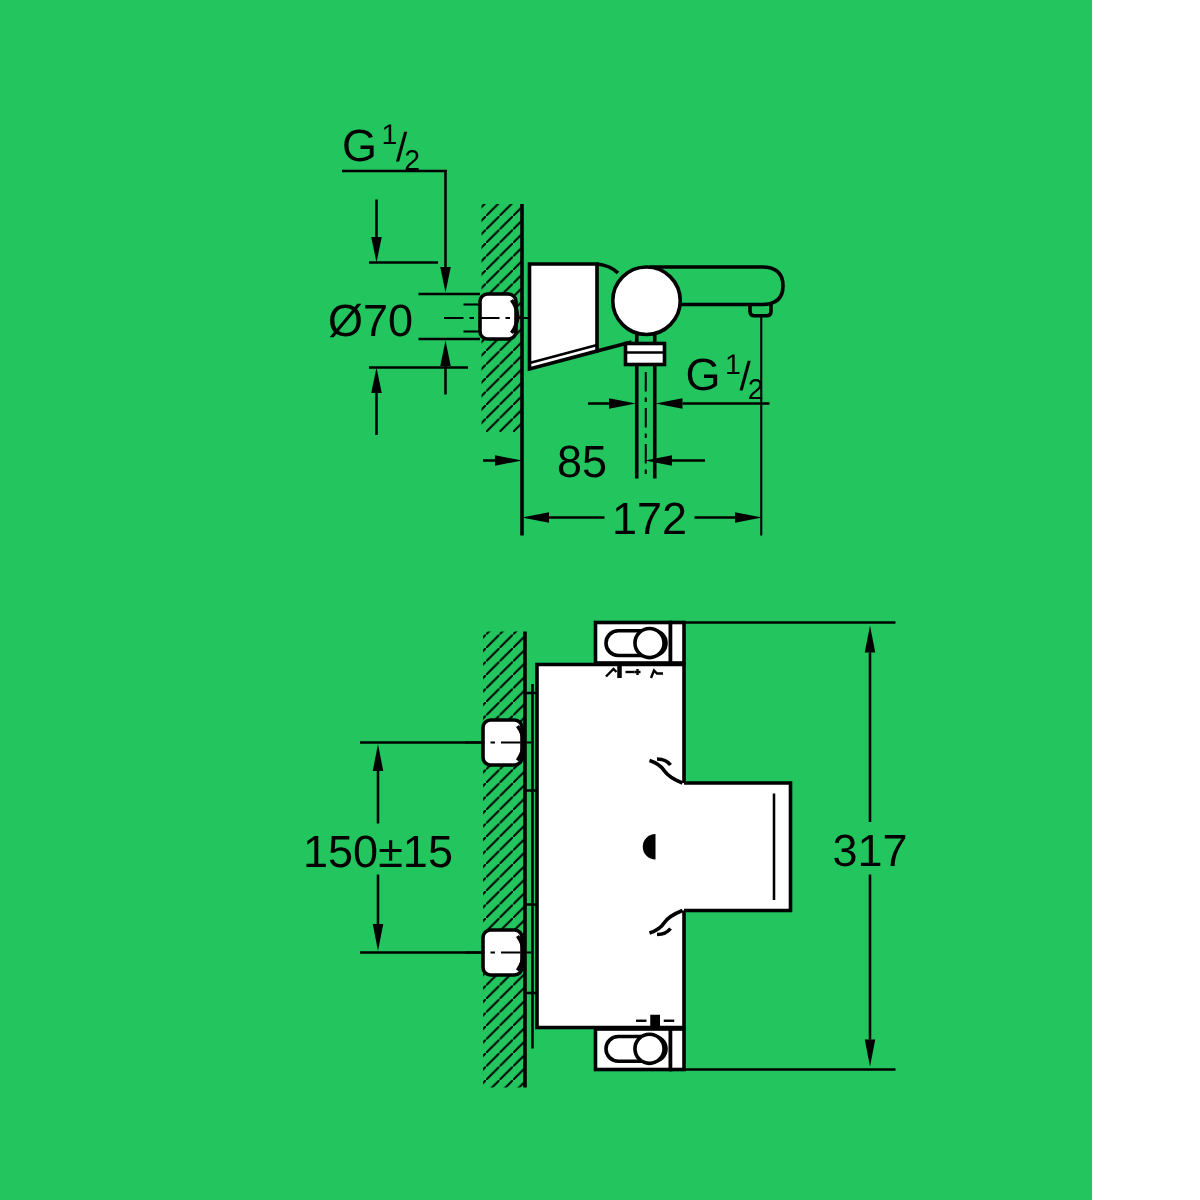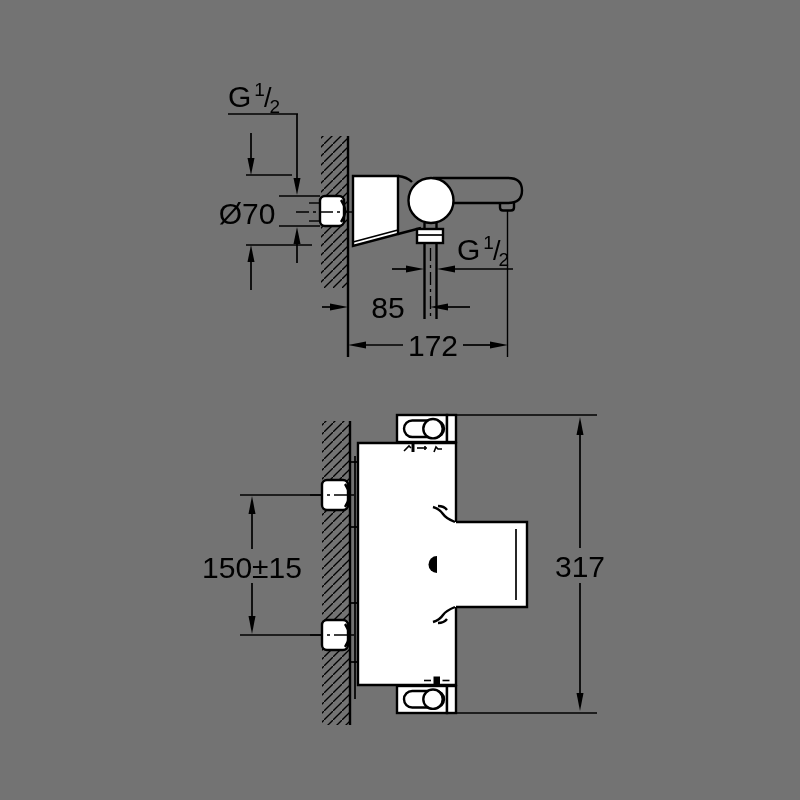--- a/index.html
+++ b/index.html
@@ -1,16 +1,16 @@
 <!DOCTYPE html>
 <html><head>
 <meta charset="utf-8">
 <style>
   html,body{margin:0;padding:0;background:#ffffff;}
-  .stage{width:800px;height:800px;background:#737373;position:relative;font-family:"Liberation Sans",sans-serif;}
+  .stage{width:728px;height:800px;background:#22c55e;position:relative;font-family:"Liberation Sans",sans-serif;}
   svg{display:block;}
   
   .ol   {stroke:#000;stroke-width:2.4;fill:none;stroke-linejoin:miter;stroke-linecap:butt;}
   .olf  {stroke:#000;stroke-width:2.4;fill:#fff;stroke-linejoin:miter;}
   .olw  {stroke:#000;stroke-width:2.4;fill:#fff;}
   .dim  {stroke:#000;stroke-width:1.7;fill:none;stroke-linecap:butt;}
   .thin {stroke:#000;stroke-width:1.4;fill:none;}
   .cl   {stroke:#000;stroke-width:1.3;fill:none;stroke-dasharray:13 4 3 4;}
   .ah   {fill:#000;stroke:none;}
   .mark {fill:#000;stroke:none;}

